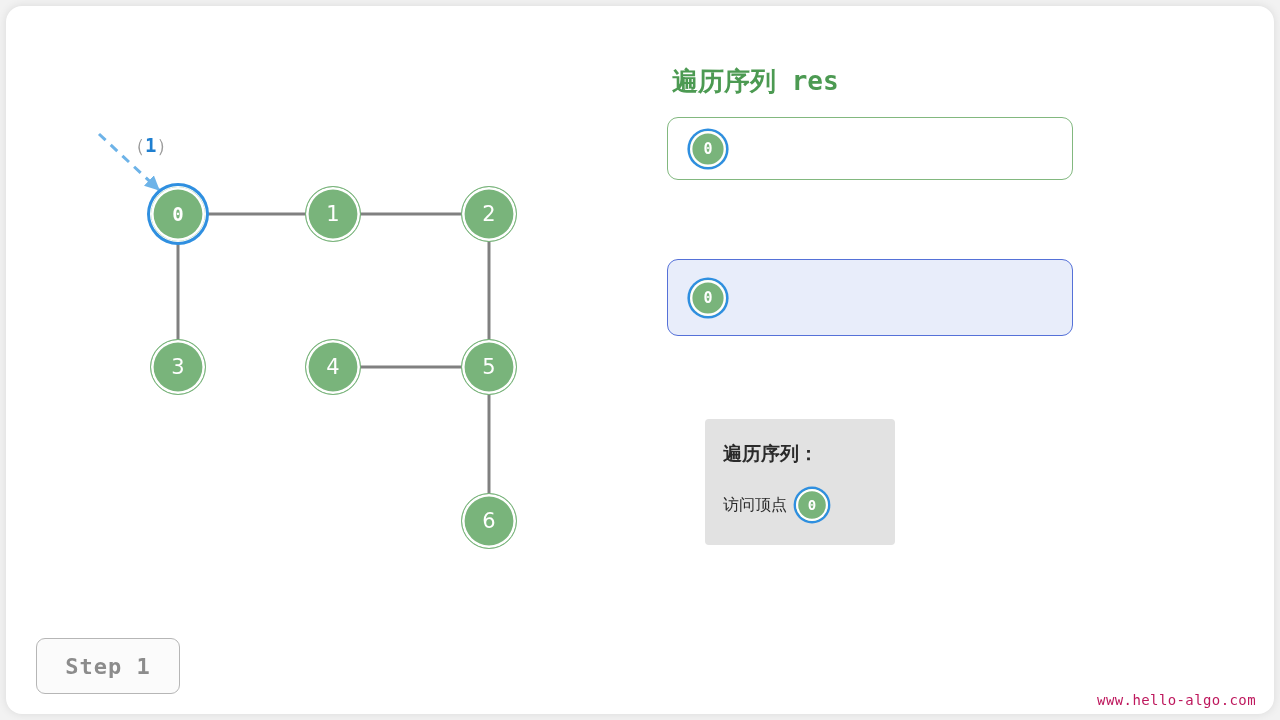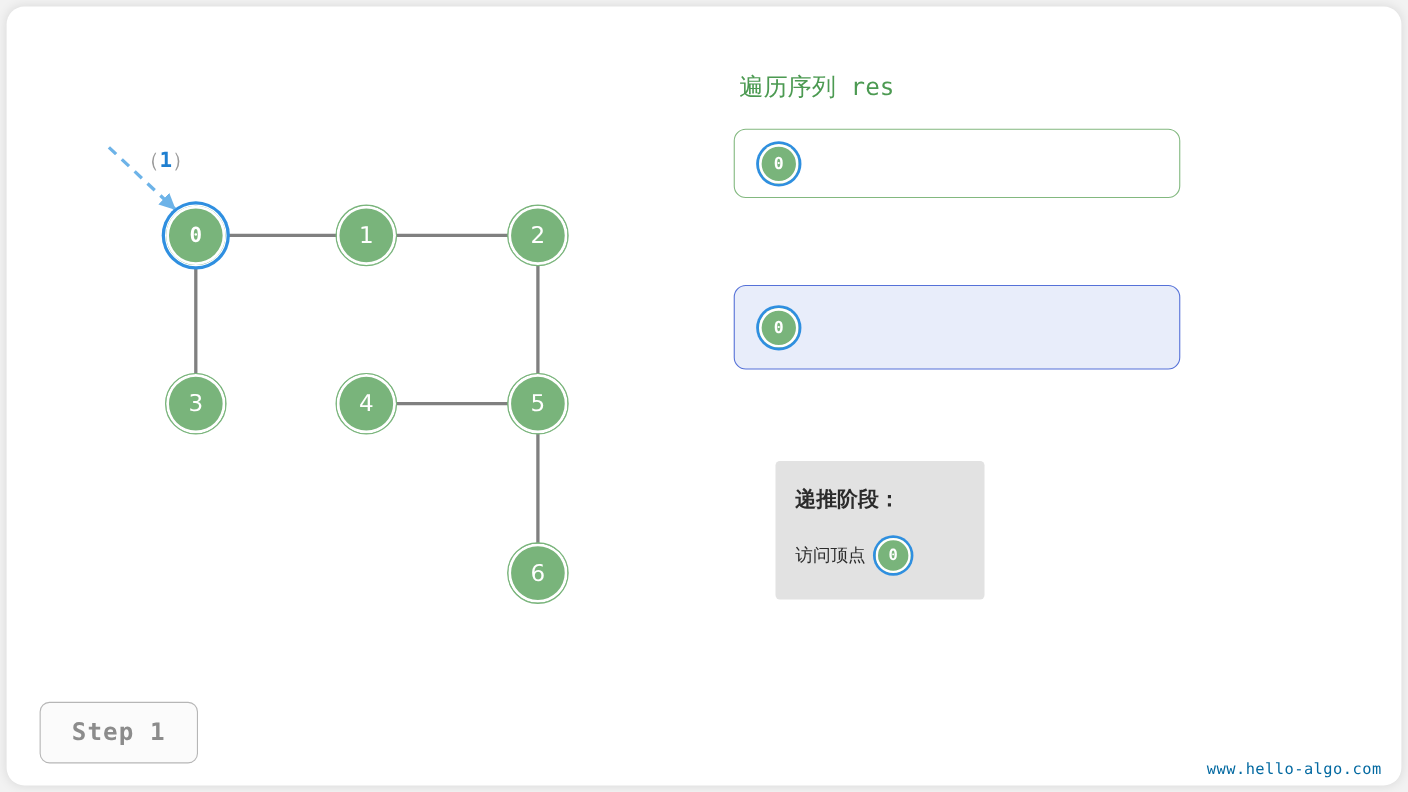--- a/index.html
+++ b/index.html
@@ -97,22 +97,22 @@
   
   #panel {
     position: absolute;
     left: 667px;
     top: 0;
     width: 613px;
     height: 720px;
   }
   .panel-title {
     position: absolute;
-    font-size: 22px;
-    font-weight: normal;
+    font-size: 26px;
+    font-weight: bold;
     font-family: "DejaVu Sans Mono", "DejaVu Sans", monospace;
     white-space: nowrap;
   }
   #res-title {
     left: 5px;
     top: 64px;
     color: #4c9a52;
   }
   #visited-title {
     left: 5px;
@@ -231,21 +231,21 @@
     font-weight: bold;
     font-family: "DejaVu Sans Mono", monospace;
     letter-spacing: 1px;
   }
 
   
   #watermark {
     position: absolute;
     right: 24px;
     bottom: 12px;
-    color: #0369a1;
+    color: #be185d;
     font-size: 14px;
     font-family: "DejaVu Sans Mono", monospace;
     letter-spacing: 0.4px;
   }
 </style>
 </head>
 <body>
 
 <div id="stage">
   <div id="canvas-card"></div>
@@ -309,21 +309,21 @@
       </div>
 
 
       <div class="container-box" id="visited-box">
         <div class="cell-node" id="visited-cell-0">
           <span>0</span>
         </div>
       </div>
 
       <div id="status-box">
-        <div id="status-heading">递推阶段：</div>
+        <div id="status-heading">遍历序列：</div>
         <div id="status-line">
           <span id="status-text">访问顶点</span>
           <span id="status-node">
             <span>0</span>
           </span>
         </div>
       </div>
     </div>
 
     <div id="step-badge">

